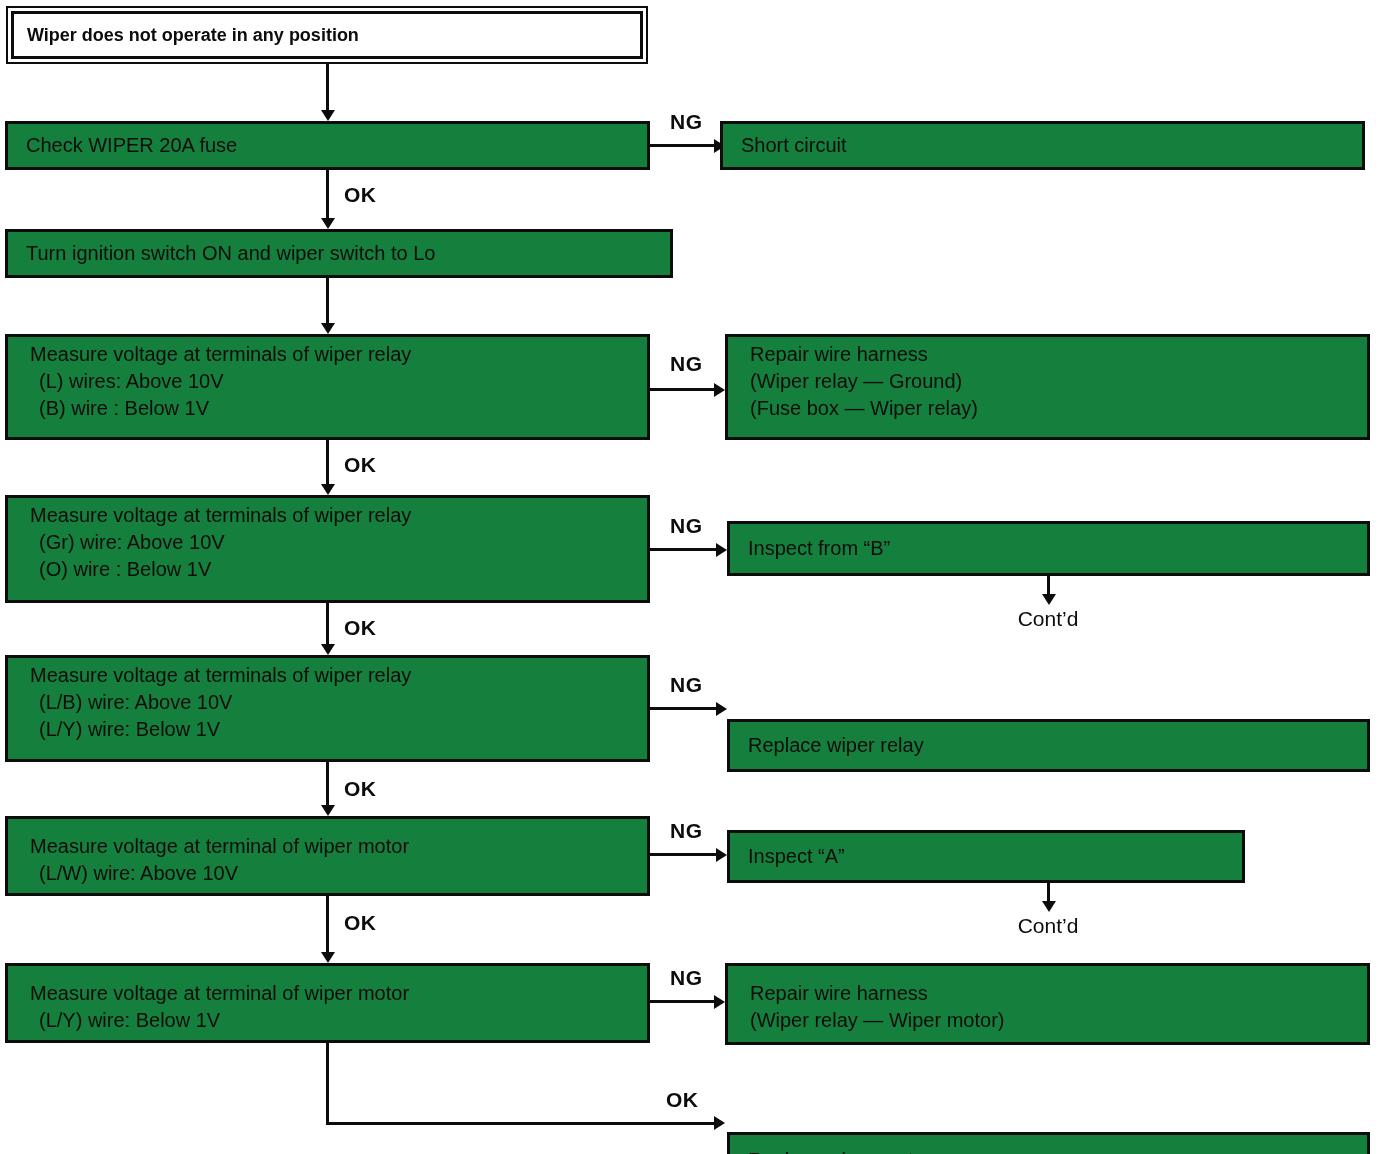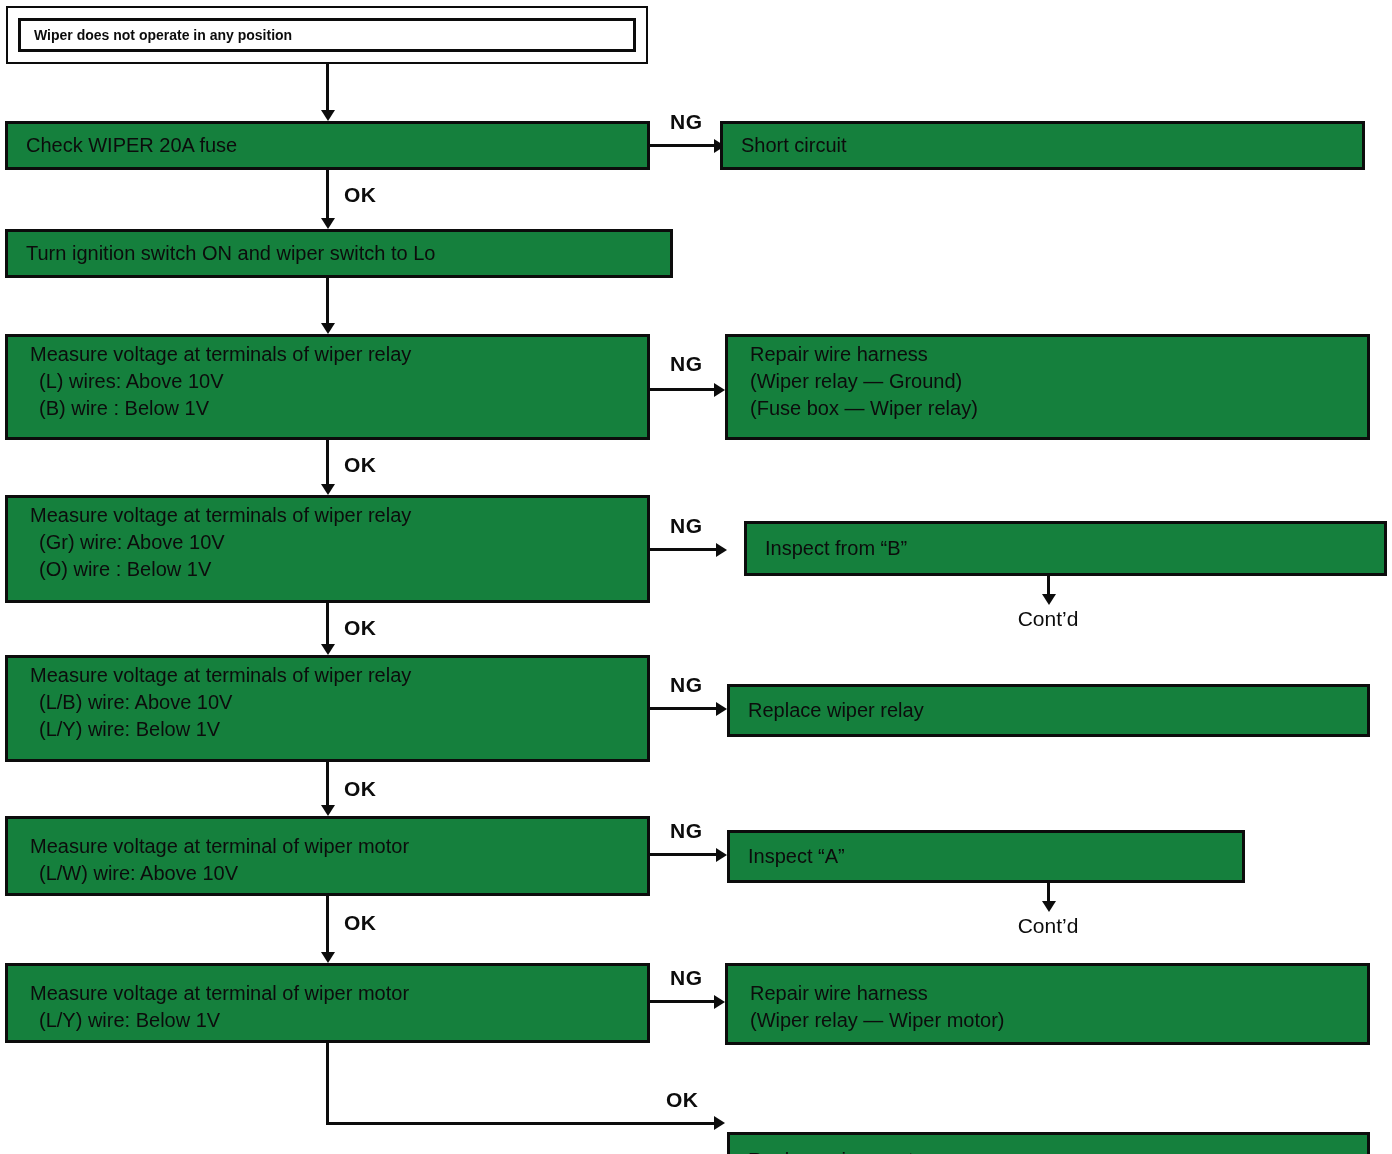--- a/index.html
+++ b/index.html
@@ -25,26 +25,26 @@
   .ln.ind { padding-left: 9px; }
   .titlebox {
     position: absolute;
     box-sizing: border-box;
     border: 2px solid #0c0c0c;
     background: #ffffff;
     display: flex;
   }
   .titlebox .inner {
     flex: 1;
-    margin: 10px;
+    margin: 3px;
     border: 3px solid #0c0c0c;
     display: flex;
     align-items: center;
     padding-left: 13px;
-    font-size: 14px;
+    font-size: 18px;
     font-weight: 700;
   }
   .vline { position: absolute; width: 3px; background: #0c0c0c; }
   .hline { position: absolute; height: 3px; background: #0c0c0c; }
   .arrow-down {
     position: absolute; width: 0; height: 0;
     border-left: 7px solid transparent;
     border-right: 7px solid transparent;
     border-top: 11px solid #0c0c0c;
   }
@@ -124,42 +124,42 @@
 
   <div class="box multi" style="left:5px; top:495px; width:645px; height:108px;">
     <div class="ln">Measure voltage at terminals of wiper relay</div>
     <div class="ln ind">(Gr) wire: Above 10V</div>
     <div class="ln ind">(O) wire : Below 1V</div>
   </div>
 
   <div class="lab" style="left:670px; top:514px;">NG</div>
   <div class="hline" style="left:650px; top:548px; width:67px;"></div>
   <div class="arrow-right" style="left:716px; top:543px;"></div>
-  <div class="box single" style="left:727px; top:521px; width:643px; height:55px;margin-left:17px;">
+  <div class="box single" style="left:727px; top:521px; width:643px; height:55px;">
     <span class="ln">Inspect from “B”</span>
   </div>
 
   <div class="vline" style="left:1047px; top:576px; height:20px;"></div>
   <div class="arrow-down" style="left:1042px; top:594px;"></div>
   <div class="contd" style="left:1003px; top:607px;">Cont’d</div>
 
   <div class="vline" style="left:326px; top:603px; height:41px;"></div>
   <div class="arrow-down" style="left:321px; top:644px;"></div>
   <div class="lab" style="left:344px; top:616px;">OK</div>
 
   <div class="box multi" style="left:5px; top:655px; width:645px; height:107px;">
     <div class="ln">Measure voltage at terminals of wiper relay</div>
     <div class="ln ind">(L/B) wire: Above 10V</div>
     <div class="ln ind">(L/Y) wire: Below 1V</div>
   </div>
 
   <div class="lab" style="left:670px; top:673px;">NG</div>
   <div class="hline" style="left:650px; top:707px; width:67px;"></div>
   <div class="arrow-right" style="left:716px; top:702px;"></div>
-  <div class="box single" style="left:727px; top:684px; width:643px; height:53px;">
+  <div class="box single" style="left:727px; top:719px; width:643px; height:53px;">
     <span class="ln">Replace wiper relay</span>
   </div>
 
   <div class="vline" style="left:326px; top:762px; height:43px;"></div>
   <div class="arrow-down" style="left:321px; top:805px;"></div>
   <div class="lab" style="left:344px; top:777px;">OK</div>
 
   <div class="box multi" style="left:5px; top:816px; width:645px; height:80px; padding-top:14px;">
     <div class="ln">Measure voltage at terminal of wiper motor</div>
     <div class="ln ind">(L/W) wire: Above 10V</div>

